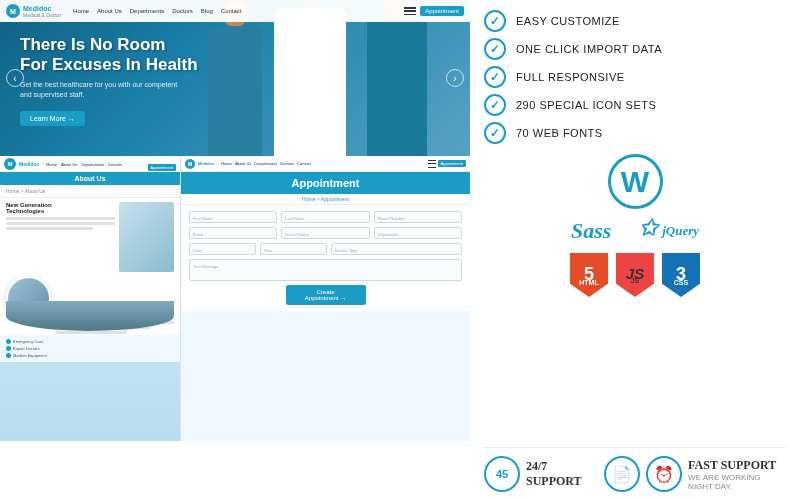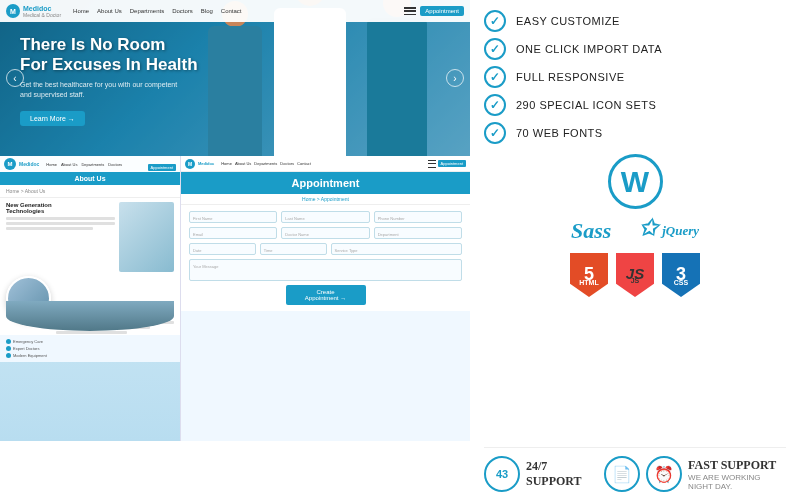--- a/index.html
+++ b/index.html
@@ -600,21 +600,21 @@
             <span class="shield-label">CSS</span>
           </div>
         </div>
       </div>
 
     </div>
 
     <div style="display:flex; align-items:center; justify-content:space-around; padding-top:8px; border-top:1px solid #eee; margin-top:auto;">
 
       <div class="bottom-item">
-        <div class="bottom-icon" style="font-size:11px; font-weight:bold;">43</div>
+        <div class="bottom-icon" style="font-size:11px; font-weight:bold;">45</div>
         <div class="bottom-text-block">
           <span class="bottom-title">24/7 SUPPORT</span>
         </div>
       </div>
 
       <div class="bottom-item">
         <div class="bottom-icon">📄</div>
         <div class="bottom-text-block">
         </div>
       </div>

